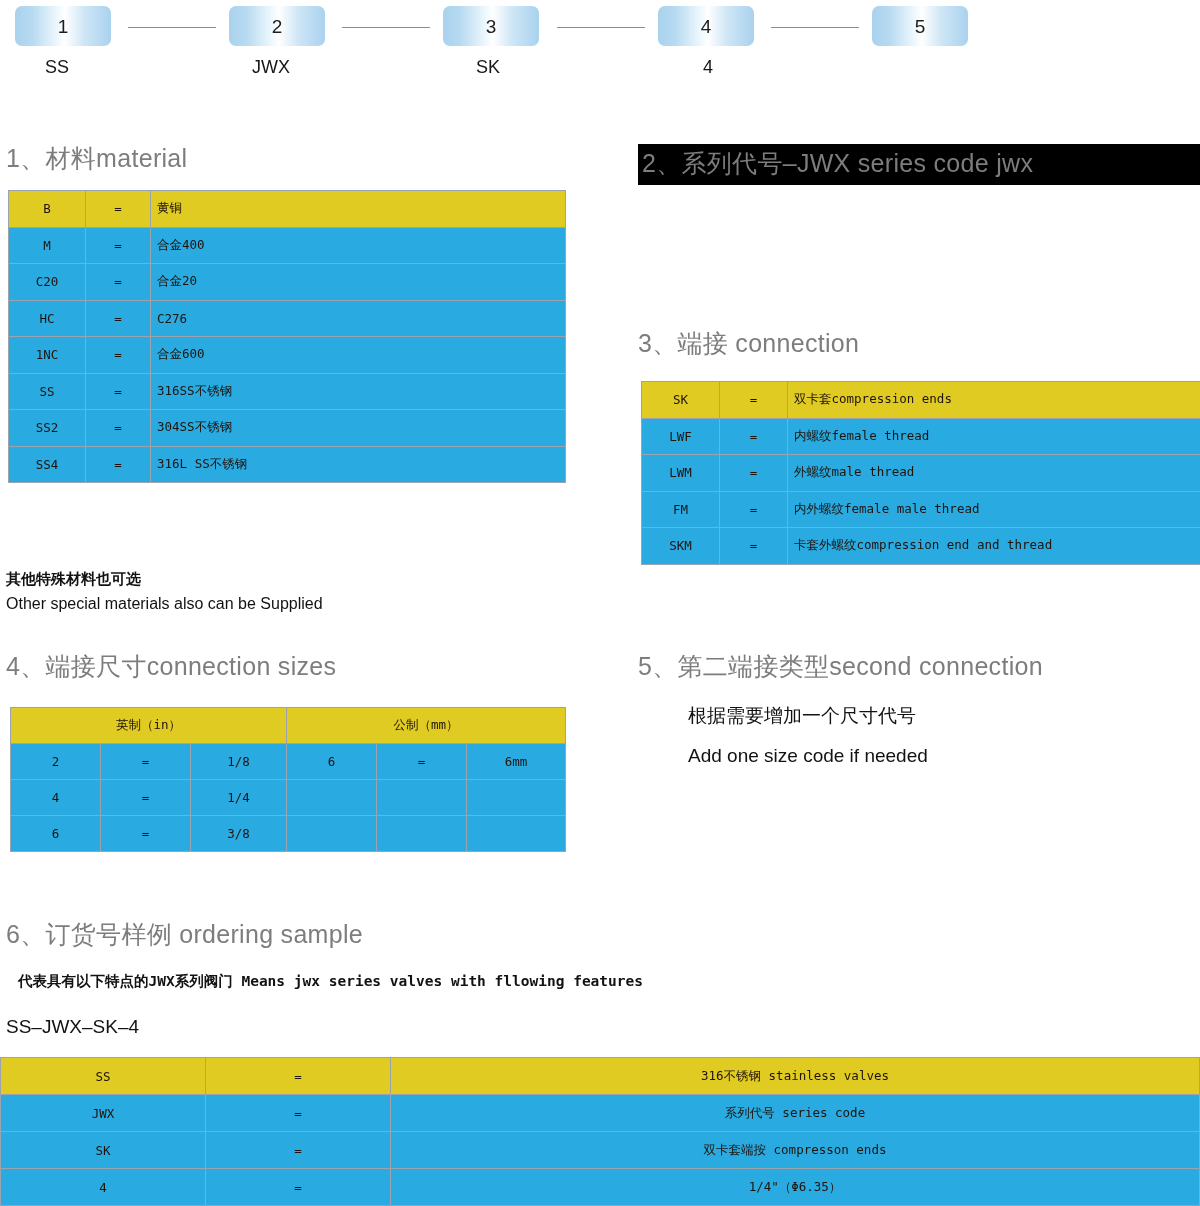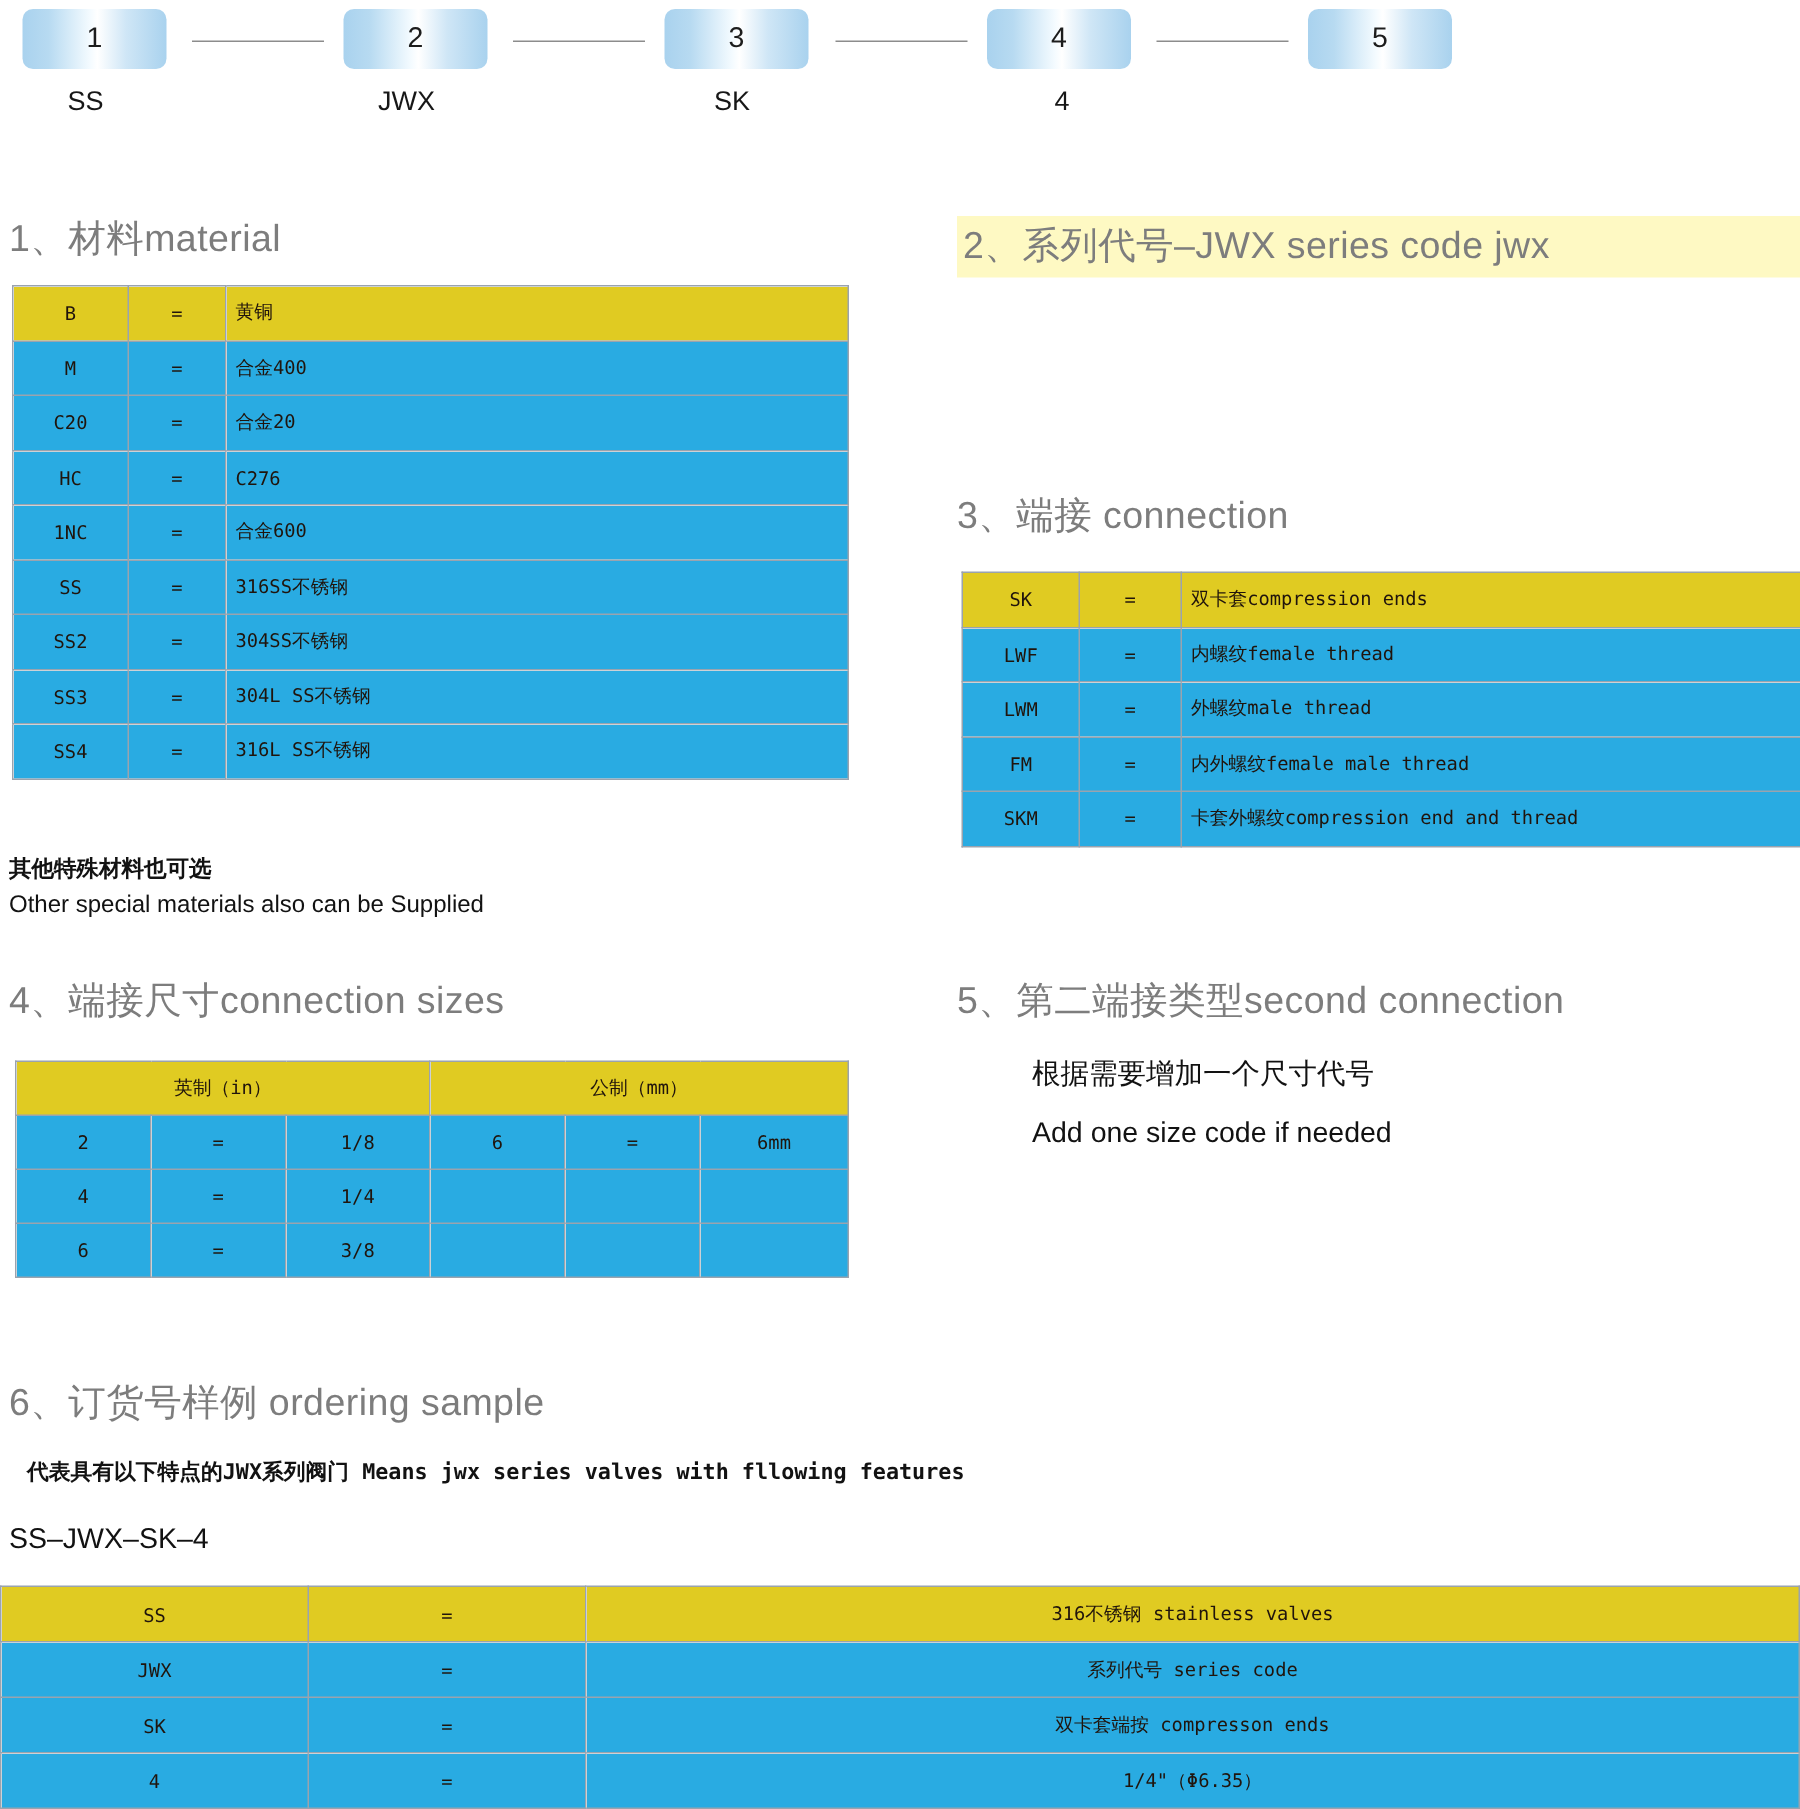--- a/index.html
+++ b/index.html
@@ -57,21 +57,21 @@
 
   
   .sec-heading {
     position: absolute;
     font-size: 25px;
     color: #7d7d7d;
     white-space: nowrap;
     letter-spacing: 0.3px;
   }
   .sec-heading.banner {
-    background: #fef9c3;
+    background: #000000;
     padding: 3px 6px 5px 4px;
   }
 
   
   .dtable {
     position: absolute;
     border-collapse: collapse;
     table-layout: fixed;
     border: 1px solid #c9c9c9;
   }
@@ -190,25 +190,20 @@
     </tr>
     <tr style="height: 36.5px;">
       <td class="c">SS</td>
       <td class="c">=</td>
       <td class="l">316SS不锈钢</td>
     </tr>
     <tr style="height: 36.5px;">
       <td class="c">SS2</td>
       <td class="c">=</td>
       <td class="l">304SS不锈钢</td>
-    </tr>
-    <tr style="height: 36.5px;">
-      <td class="c">SS3</td>
-      <td class="c">=</td>
-      <td class="l">304L SS不锈钢</td>
     </tr>
     <tr style="height: 36.5px;">
       <td class="c">SS4</td>
       <td class="c">=</td>
       <td class="l">316L SS不锈钢</td>
     </tr>
   </tbody>
 </table>
 
 <div class="note cn" style="left:6px; top:570px;">其他特殊材料也可选</div>

